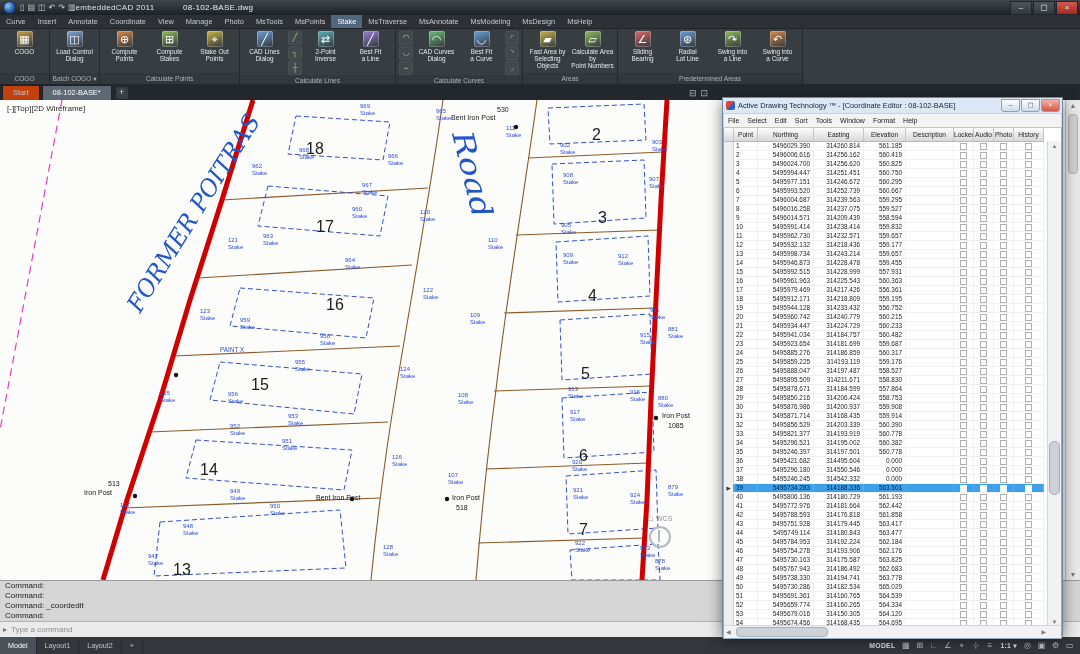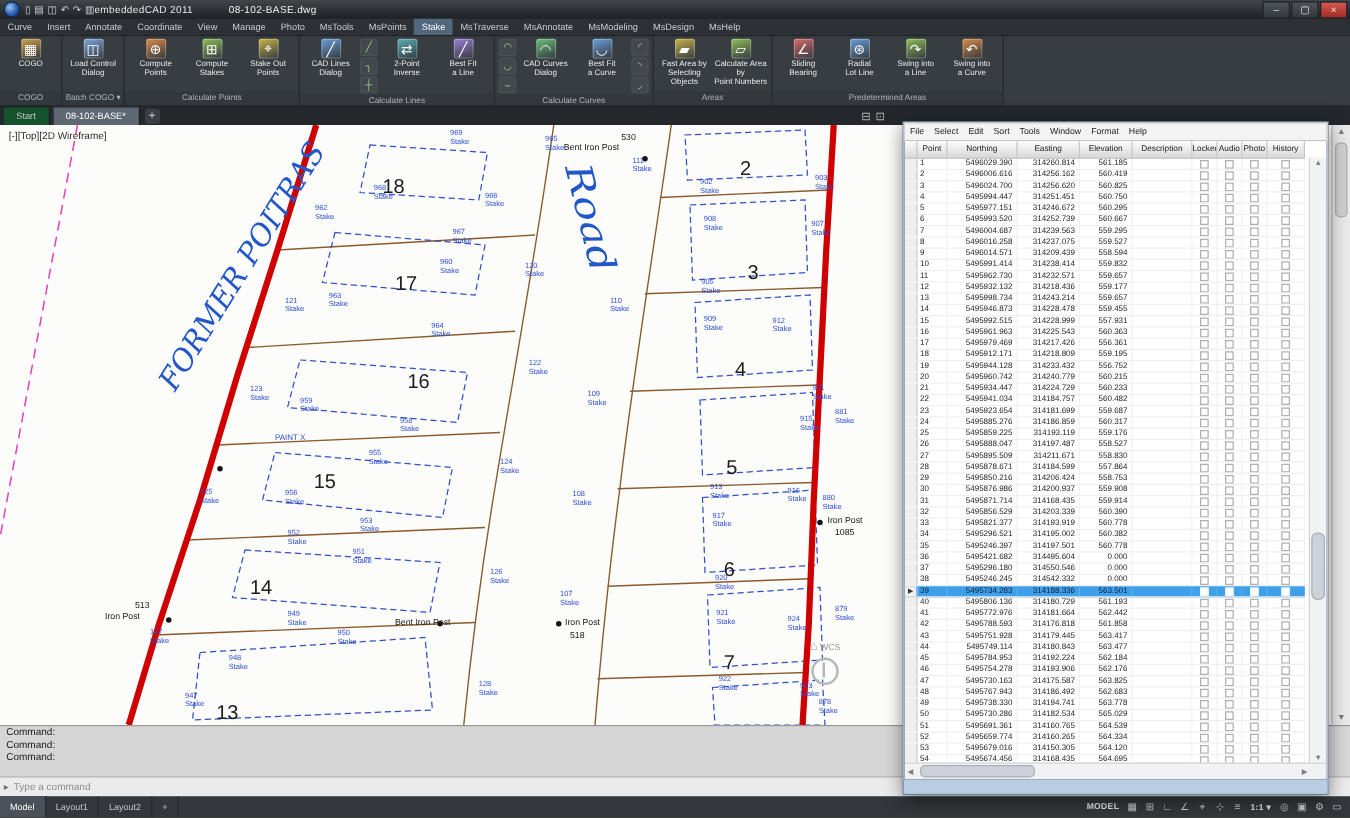--- a/index.html
+++ b/index.html
@@ -37,21 +37,21 @@
   .blabel{white-space:pre-line;font-size:6.4px;line-height:7.2px;color:#e8eaec;text-align:center;}
   .smallcol{display:flex;flex-direction:column;gap:1px;margin:1px 1px 0;}
   .sbtn{width:12px;height:12px;border:1px solid #4a5055;border-radius:2px;background:#43484d;
     color:#9fd08a;font-size:8px;line-height:11px;text-align:center;}
   .ptitle{height:11px;font-size:6.6px;line-height:11px;color:#aeb4ba;text-align:center;background:#33383d;}
 
   
   .doctabs{position:absolute;top:84px;left:0;right:0;height:16px;background:#24282c;
     display:flex;align-items:flex-end;}
   .dtab{height:14px;line-height:14px;padding:0 10px;font-size:7.4px;color:#c2c6ca;
-    background:#14532d;border:1px solid #1d2024;border-bottom:none;margin-left:2px;}
+    background:#c2410c;border:1px solid #1d2024;border-bottom:none;margin-left:2px;}
   .dtab.active{background:#5d6873;color:#fff;}
   .doc-plus{width:12px;height:12px;margin:0 0 1px 4px;border-radius:2px;background:#3a3f45;
     color:#cfd3d7;font-size:9px;line-height:11px;text-align:center;}
   .doc-winbtns{margin-left:auto;margin-right:372px;font-size:9px;color:#aab0b6;
     display:flex;gap:4px;padding-bottom:2px;}
 
   
   .canvas{position:absolute;top:100px;left:0;width:1080px;height:480px;background:#fcfcfb;overflow:hidden;}
   .vp-label{position:absolute;top:4px;left:7px;font-size:8px;color:#2c2c2c;}
   .redline{fill:none;stroke:#cf0000;stroke-width:5;}
@@ -522,20 +522,21 @@
       <div class="up">▲</div>
       <div class="thumb"></div>
       <div class="dn">▼</div>
     </div>
   </div>
 
   <div class="cmdpanel">
     <div id="cmdHistory">
         <div class="cmdline">Command:</div>
         <div class="cmdline">Command:</div>
+        <div class="cmdline">Command: _coordedit</div>
         <div class="cmdline">Command:</div>
       </div>
     <div class="cmdinput">
       <span class="caret">▸</span><span>Type a command</span>
     </div>
   </div>
 
   <div class="statusbar">
     <span id="layoutTabs" style="display:flex;">
         <span class="ltab active">Model</span>
@@ -554,20 +555,29 @@
         <span class="sic">≡</span>
         <span class="sic txt">1:1 ▾</span>
         <span class="sic">◎</span>
         <span class="sic">▣</span>
         <span class="sic">⚙</span>
         <span class="sic">▭</span>
       </div>
   </div>
 
   <div class="ce">
+    <div class="ce-title">
+      <div class="ce-ico"></div>
+      <span>Active Drawing Technology ™ - [Coordinate Editor : 08-102-BASE]</span>
+      <div class="ce-btns">
+        <span>–</span>
+        <span>▢</span>
+        <span class="close">×</span>
+      </div>
+    </div>
     <div class="ce-menus" id="ceMenus">
         <span>File</span>
         <span>Select</span>
         <span>Edit</span>
         <span>Sort</span>
         <span>Tools</span>
         <span>Window</span>
         <span>Format</span>
         <span>Help</span>
       </div>

